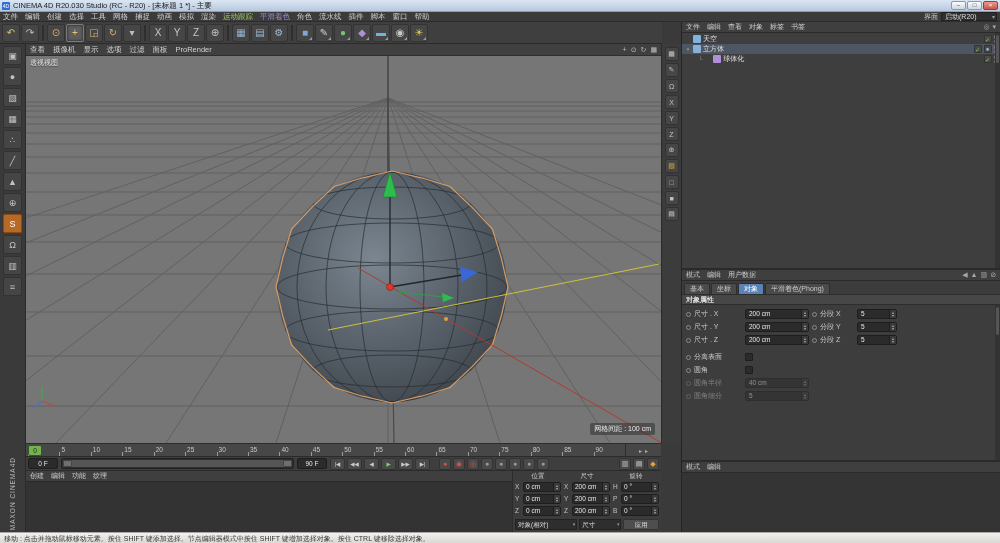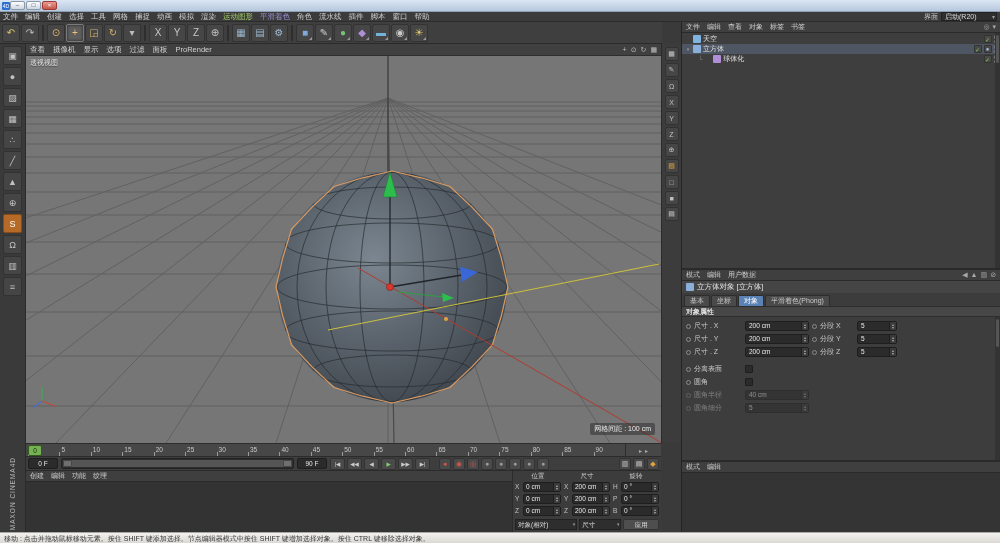--- a/index.html
+++ b/index.html
@@ -132,41 +132,42 @@
   
   .statusbar{position:absolute;left:0;top:532px;width:100%;height:11px;background:linear-gradient(#f2f1ee,#dbd9d4);color:#333;font-size:7px;line-height:11px;padding:0 4px;border-top:1px solid #a8a8a8;white-space:nowrap;overflow:hidden;}
 </style>
 </head>
 <body>
 
 <div class="app">
 
   <div class="titlebar">
     <span class="app-icon">4D</span>
+    <span class="title">CINEMA 4D R20.030 Studio (RC - R20) - [未标题 1 *] - 主要</span>
     <span class="winbtns">
       <span class="winbtn">–</span>
       <span class="winbtn">□</span>
       <span class="winbtn close">×</span>
     </span>
   </div>
 
   <div class="menurow">
     <div class="menubar">
 
     <span class="menu-item">文件</span>
         <span class="menu-item">编辑</span>
         <span class="menu-item">创建</span>
         <span class="menu-item">选择</span>
         <span class="menu-item">工具</span>
         <span class="menu-item">网格</span>
         <span class="menu-item">捕捉</span>
         <span class="menu-item">动画</span>
         <span class="menu-item">模拟</span>
         <span class="menu-item">渲染</span>
-        <span class="menu-item" style="color: rgb(163, 204, 102);">运动图形</span>
+        <span class="menu-item" style="color: rgb(163, 204, 102);">运动跟踪</span>
         <span class="menu-item" style="color: rgb(159, 143, 216);">平滑着色</span>
         <span class="menu-item">角色</span>
         <span class="menu-item">流水线</span>
         <span class="menu-item">插件</span>
         <span class="menu-item">脚本</span>
         <span class="menu-item">窗口</span>
         <span class="menu-item">帮助</span>
       </div>
     <div class="iface">
       <span>界面</span>
@@ -517,24 +518,20 @@
             <span class="menu-item">用户数据</span>
           </div>
         <div class="right">
 
         <span>◀</span>
             <span>▲</span>
             <span>▥</span>
             <span>⊘</span>
           </div>
       </div>
-      <div class="am-title">
-        <span class="am-obj-icon"></span>
-        <span>立方体对象 [立方体]</span>
-      </div>
       <div class="am-tabs">
 
       <span class="am-tab">基本</span>
           <span class="am-tab">坐标</span>
           <span class="am-tab active">对象</span>
           <span class="am-tab">平滑着色(Phong)</span>
         </div>
       <div class="am-section">对象属性</div>
       <div class="am-body">
         <div style="display:flex;flex-direction:column;gap:1px">

